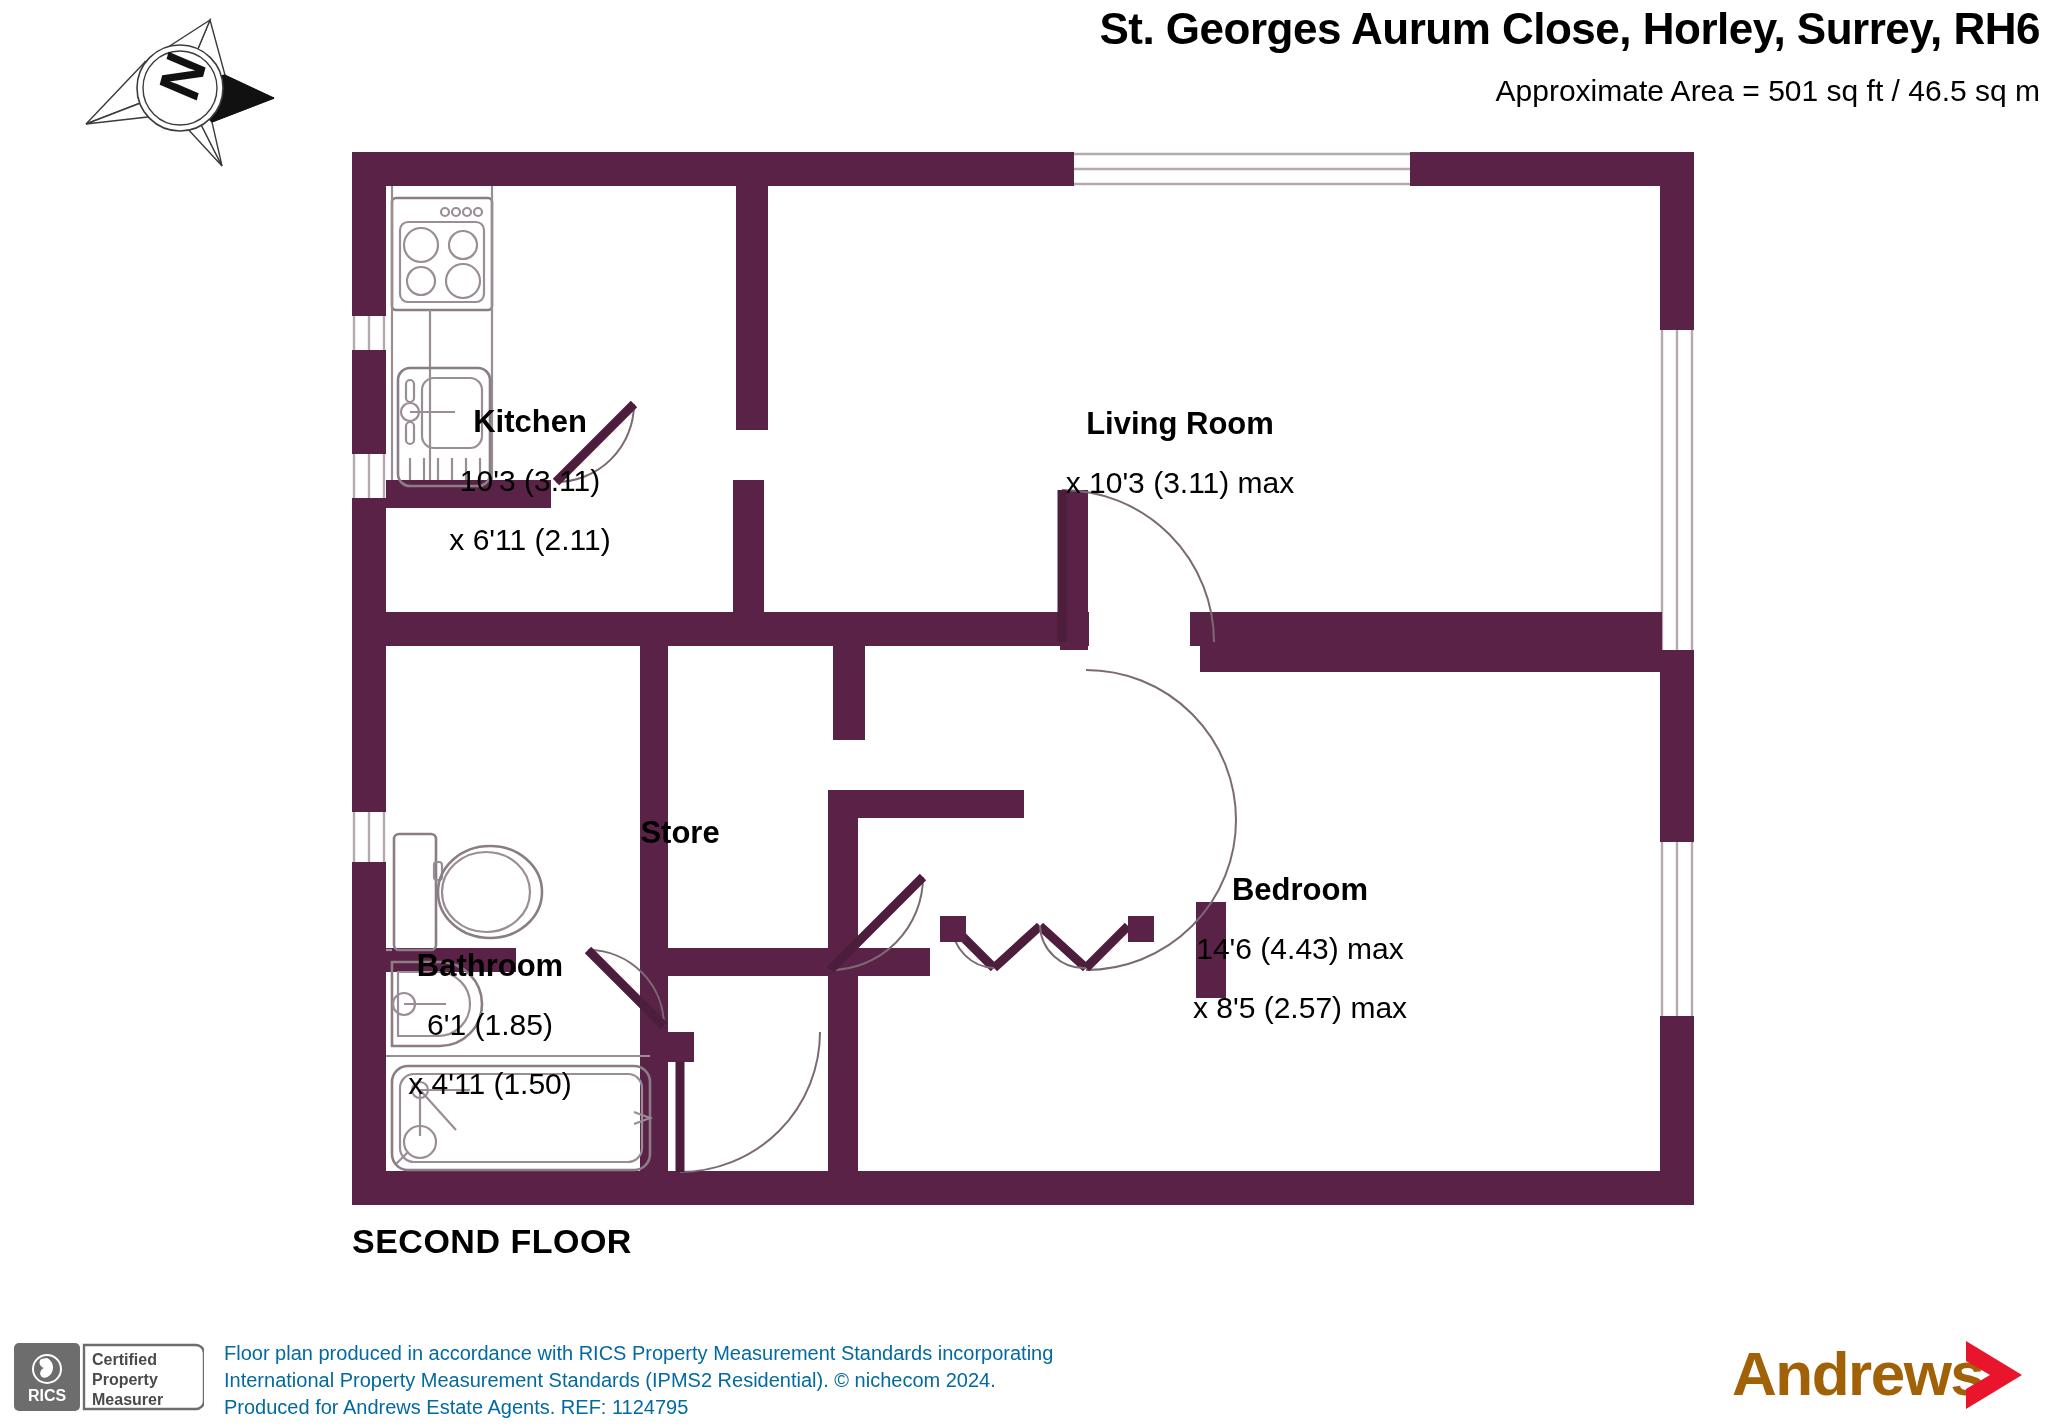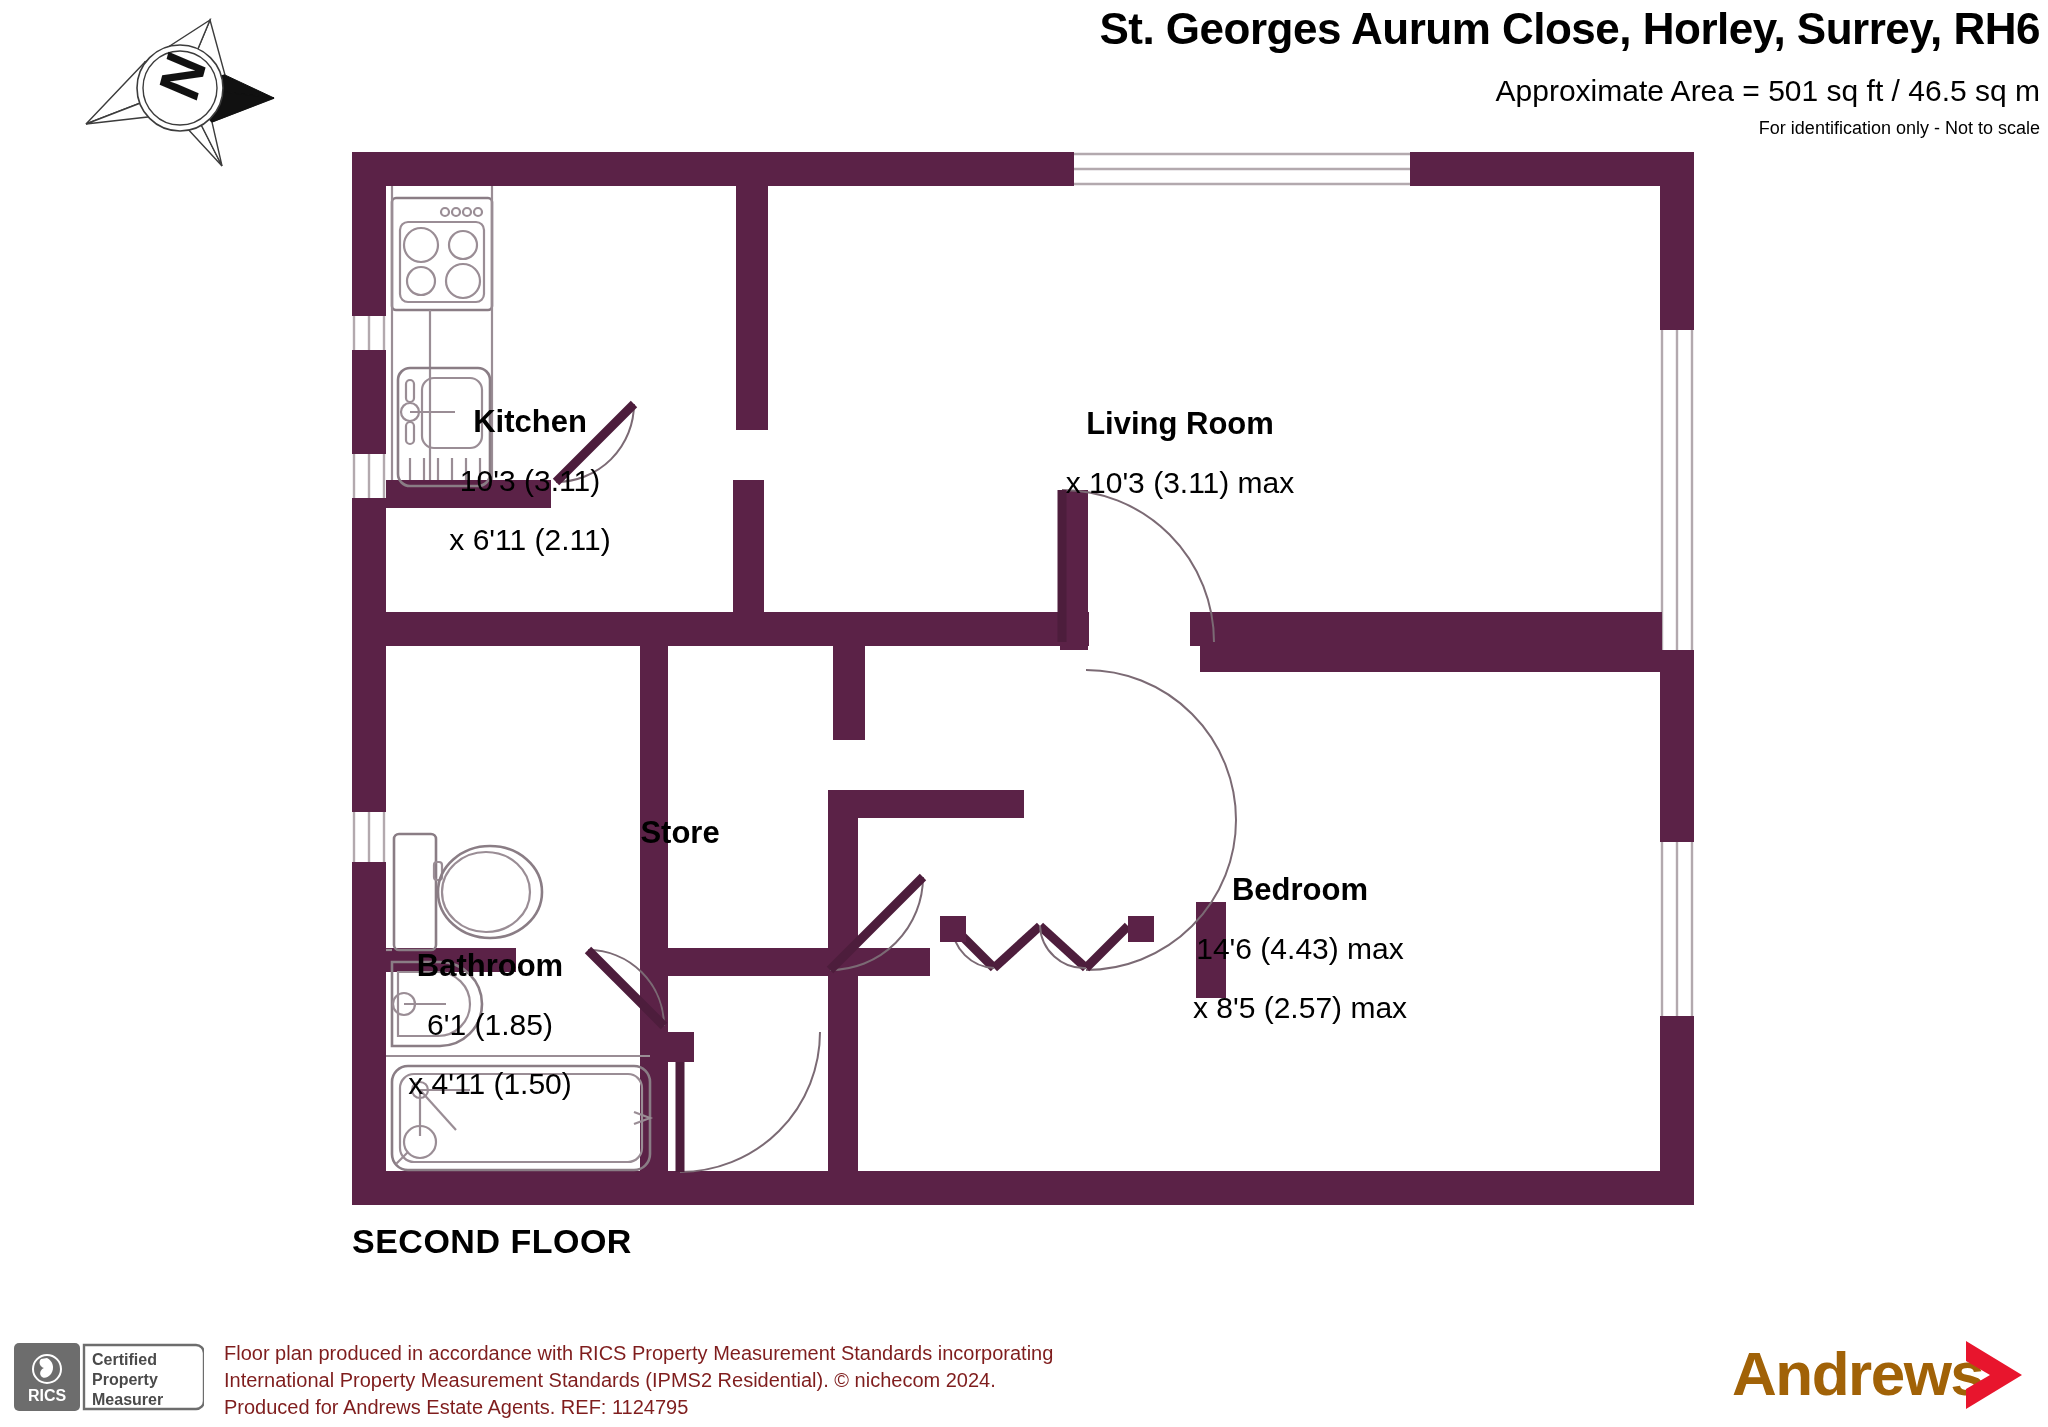--- a/index.html
+++ b/index.html
@@ -112,21 +112,21 @@
     top: 26px;
     width: 190px;
     height: 68px;
   }
   #footer-text {
     position: absolute;
     left: 224px;
     top: 23px;
     font-size: 20px;
     line-height: 1.35;
-    color: #7f1d1d;
+    color: #0369a1;
     white-space: nowrap;
   }
   #footer-text div { display: block; }
 
   #andrews-logo {
     position: absolute;
     right: 16px;
     top: 14px;
     width: 300px;
     height: 84px;
@@ -172,21 +172,20 @@
 
     <g transform="rotate(105 118 86)">
       <text x="118" y="86" text-anchor="middle" dominant-baseline="central" font-family="Liberation Sans, sans-serif" font-size="58" font-weight="bold" fill="#111111" transform="skewX(-8)">N</text>
     </g>
   </svg>
 </div>
 
 <div id="header">
   <div id="plan-title">St. Georges Aurum Close, Horley, Surrey, RH6</div>
   <div id="plan-area">Approximate Area = 501 sq ft / 46.5 sq m</div>
-  <div id="plan-disclaimer">For identification only - Not to scale</div>
 </div>
 
 <div id="plan-canvas">
 <svg viewBox="0 0 2048 1080" width="2048" height="1080" shape-rendering="geometricPrecision">
 
   <defs>
     <style>
       .wall   { fill: #5b2247; }
       .fix    { fill: none; stroke: #8a7d85; stroke-width: 2.6; }
       .fixthin{ fill: none; stroke: #9a8d95; stroke-width: 2.2; }

